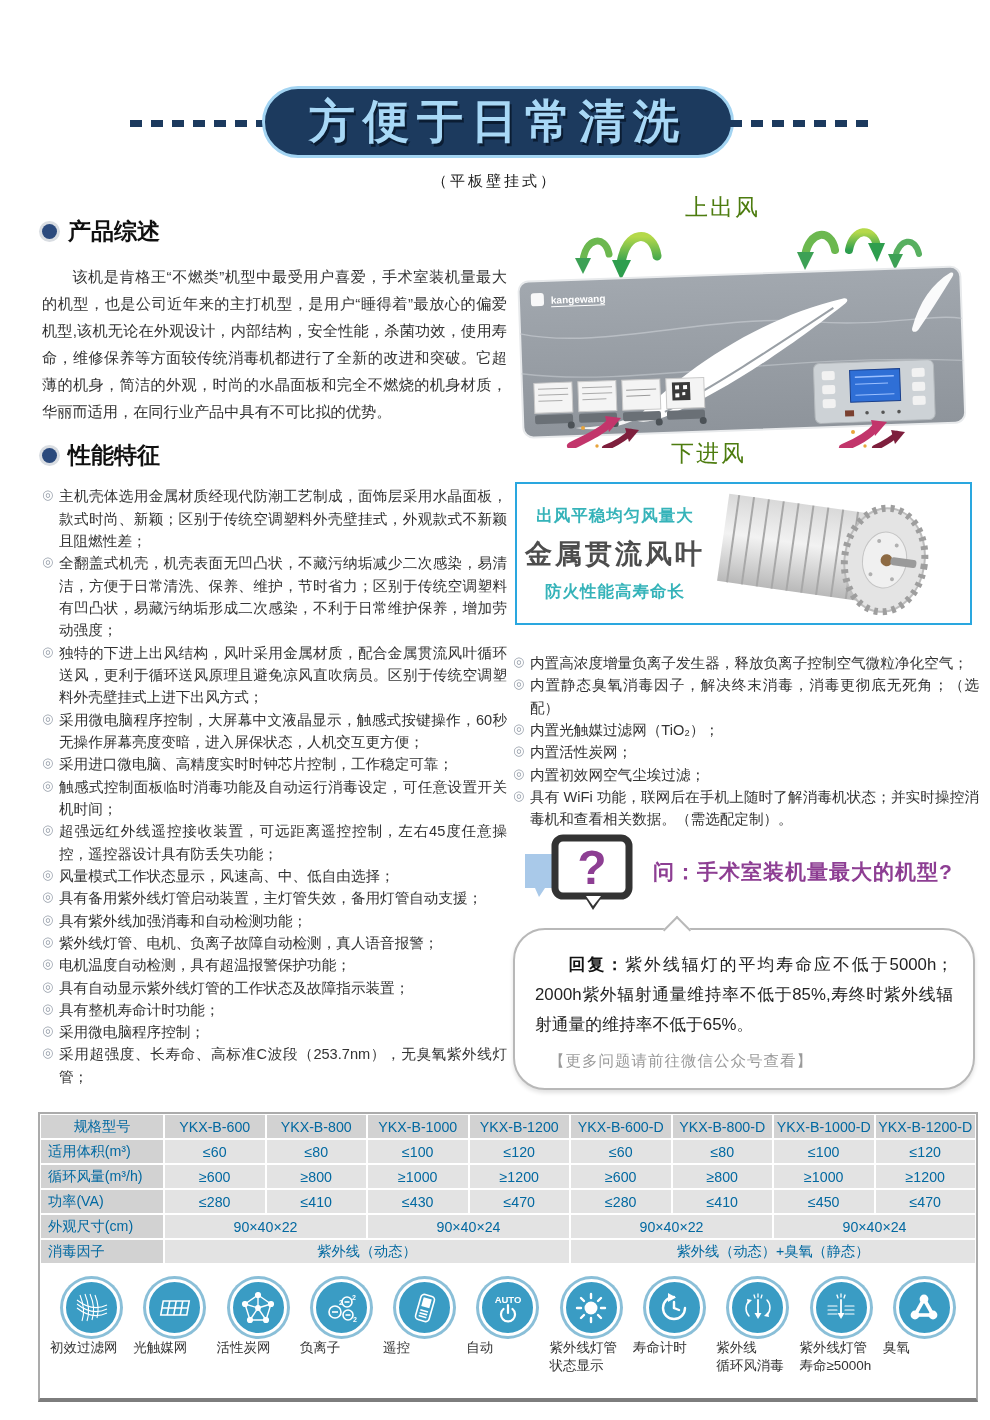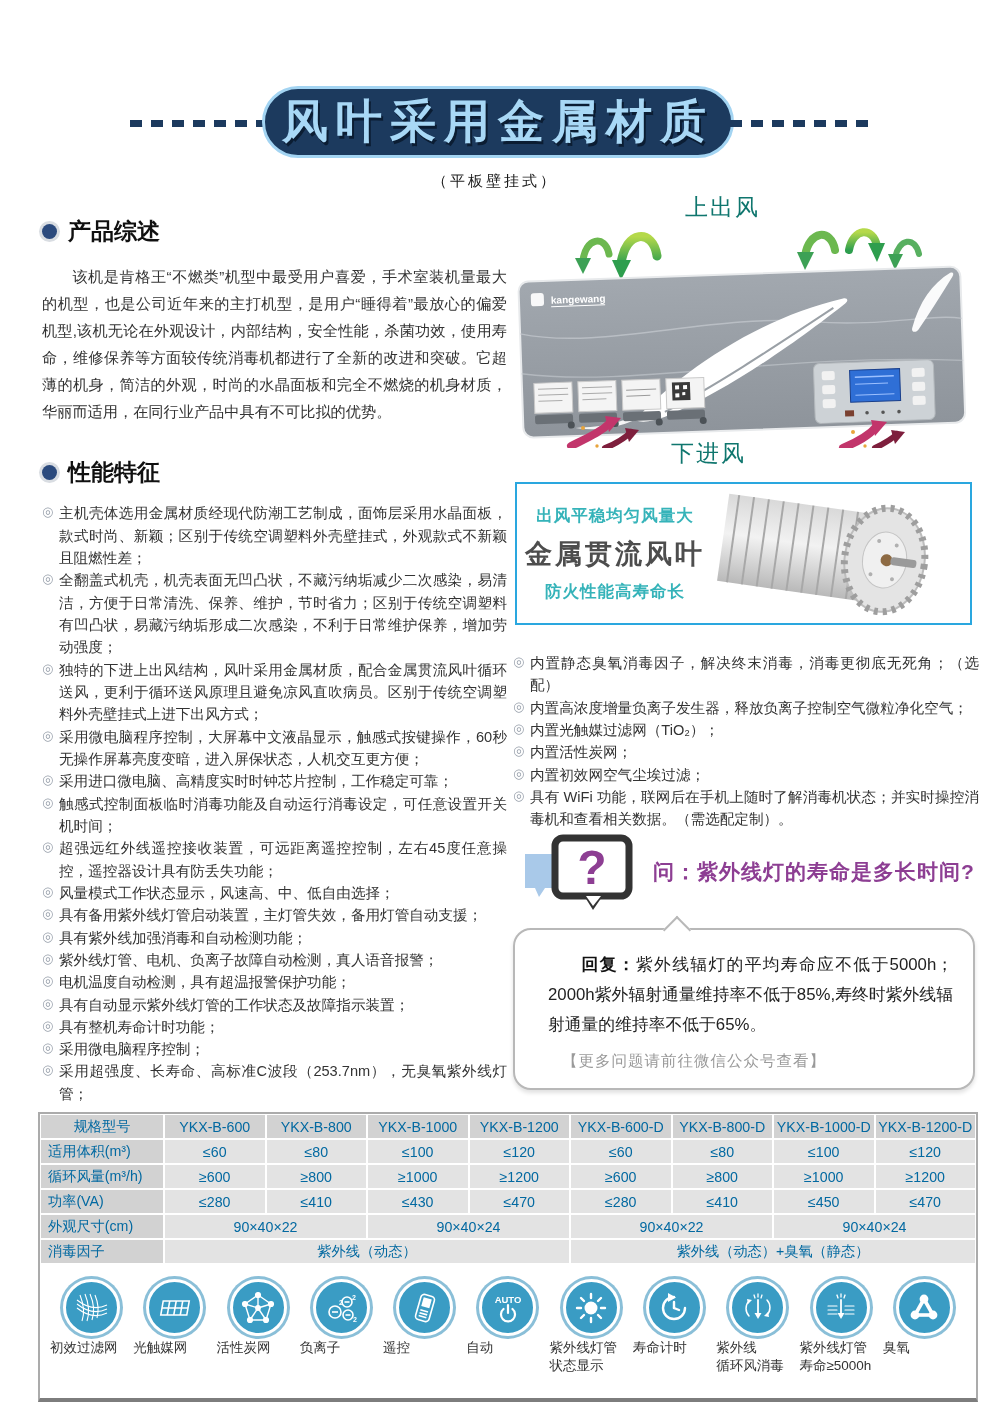--- a/index.html
+++ b/index.html
@@ -22,49 +22,49 @@
   .subtitle{position:absolute;top:172px;left:0;width:990px;text-align:center;
     font-size:15px;color:#1a1a1a;letter-spacing:3px;}
   
   .sec-head{display:flex;align-items:center;gap:11px;font-size:23px;font-weight:bold;color:#101010;}
   .sec-bullet{width:15px;height:15px;border-radius:50%;background:#2b4a7d;
     box-shadow:0 0 0 3px #d9dde2;flex:0 0 auto;}
   
   .left-col{position:absolute;left:42px;top:216px;width:465px;}
   .overview-p{margin:16px 0 0 0;font-size:15.2px;line-height:1.78;color:#333;
     text-align:justify;text-indent:2em;}
-  .feat-head{margin-top:32px;}
+  .feat-head{margin-top:15px;}
   ul.feat{list-style:none;margin:14px 0 0 0;padding:0;}
   ul.feat li{position:relative;padding-left:17px;font-size:14.6px;line-height:1.53;
     color:#333;text-align:justify;}
   ul.feat li::before{content:"◎";position:absolute;left:0;top:0;color:#9aa2ad;font-size:13px;}
   
   .device-wrap{position:absolute;left:513px;top:192px;width:465px;height:280px;}
-  .air-label{position:absolute;font-size:23px;color:#0f766e;letter-spacing:2px;font-weight:500;}
+  .air-label{position:absolute;font-size:23px;color:#4d7c0f;letter-spacing:2px;font-weight:500;}
   .air-top{top:0;left:172px;}
   .air-bottom{top:246px;left:158px;}
   .device-svg{position:absolute;top:24px;left:0;}
   
   .fan-box{position:absolute;left:515px;top:482px;width:457px;height:143px;
     border:2px solid #2aa7df;box-sizing:border-box;display:flex;background:#fff;}
   .fan-left{width:196px;display:flex;flex-direction:column;align-items:center;
     justify-content:center;gap:9px;}
   .fan-line-sm{font-size:16.5px;color:#35b3b9;font-weight:bold;letter-spacing:1px;}
   .fan-line-lg{font-size:27px;color:#4d4d4d;font-weight:bold;letter-spacing:3px;}
   .fan-right{flex:1;display:flex;align-items:center;justify-content:center;}
   
   .right-feats{position:absolute;left:513px;top:638px;width:466px;}
   
   .qa-wrap{position:absolute;left:515px;top:826px;width:462px;height:98px;}
   .qa-icon{position:absolute;left:0;top:0;}
   .qa-q{position:absolute;left:138px;top:32px;font-size:21px;font-weight:bold;
     color:#8d3e93;white-space:nowrap;letter-spacing:1px;}
   .answer-box{position:absolute;left:513px;top:928px;width:462px;height:162px;
-    border:2px solid #b8b8b8;border-radius:18px;box-sizing:border-box;background:#fff;
-    box-shadow:0 3px 4px rgba(0,0,0,.12);padding-left:13px;}
+    border:2px solid #b8b8b8;border-radius:32px;box-sizing:border-box;background:#fff;
+    box-shadow:0 3px 4px rgba(0,0,0,.12);}
   .answer-pointer{position:absolute;top:-10px;left:152px;width:18px;height:18px;
     background:#fff;border-left:2px solid #b8b8b8;border-top:2px solid #b8b8b8;
     transform:rotate(45deg);}
   .answer-p{margin:20px 20px 0 20px;font-size:16.8px;line-height:1.8;color:#222;
     text-align:justify;text-indent:2em;}
   .answer-p b{color:#111;}
   .answer-note{margin:10px 0 0 34px;font-size:15.5px;color:#9a9a9a;letter-spacing:1px;}
   
   .frame{position:absolute;left:38px;top:1112px;width:940px;height:290px;
     border:2px solid #ababab;border-bottom:4px solid #7d7d7d;box-sizing:border-box;background:#fff;}
@@ -84,21 +84,21 @@
   .icon-inner{width:51px;height:51px;border-radius:50%;background:#3a9cc4;
     border:3px solid #fff;display:flex;align-items:center;justify-content:center;}
   .icon-label{font-size:13.5px;color:#333;line-height:1.3;}
 </style>
 </head>
 <body>
 
 <div class="banner-wrap">
   <div class="banner-dash dash-left"></div>
   <div class="banner-pill">
-    <span>风叶采用金属材质</span>
+    <span>方便于日常清洗</span>
   </div>
   <div class="banner-dash dash-right"></div>
 </div>
 <div class="subtitle">（平板壁挂式）</div>
 
 <div class="left-col">
   <div class="sec-head">
     <span class="sec-bullet"></span>
     <span>产品综述</span>
   </div>
@@ -273,40 +273,40 @@
           <circle cx="178" cy="84" r="2" fill="#b0b0b0"></circle>
         <circle cx="170" cy="66" r="6" fill="#8d6a43"></circle>
         <rect x="174" y="62" width="26" height="8" rx="3" fill="#9a9a9a"></rect>
       </g>
     </svg>
   </div>
 </div>
 
 <div class="right-feats">
   <ul class="feat">
+    <li>内置高浓度增量负离子发生器，释放负离子控制空气微粒净化空气；</li>
     <li>内置静态臭氧消毒因子，解决终末消毒，消毒更彻底无死角；（选配）</li>
-    <li>内置高浓度增量负离子发生器，释放负离子控制空气微粒净化空气；</li>
     <li>内置光触媒过滤网（TiO₂）；</li>
     <li>内置活性炭网；</li>
     <li>内置初效网空气尘埃过滤；</li>
     <li>具有 WiFi 功能，联网后在手机上随时了解消毒机状态；并实时操控消毒机和查看相关数据。（需选配定制）。</li>
   </ul>
 </div>
 
 <div class="qa-wrap">
   <svg class="qa-icon" width="128" height="96" viewBox="0 0 128 96">
     <path d="M10 28 h32 v34 h-12 l-6 9 -4 -9 h-10 z" fill="#a9c9e9"></path>
     <g>
       <rect x="40" y="12" width="74" height="58" rx="8" fill="#fff" stroke="#333" stroke-width="7"></rect>
       <path d="M68 68 l10 16 11 -16 z" fill="#333"></path>
       <path d="M71 70 l7 10 8 -10 z" fill="#fff"></path>
       <text x="77" y="58" text-anchor="middle" font-size="48" font-weight="bold" fill="#8d3e93">?</text>
     </g>
   </svg>
-  <div class="qa-q">问：紫外线灯的寿命是多长时间?</div>
+  <div class="qa-q">问：手术室装机量最大的机型?</div>
 </div>
 
 <div class="answer-box">
   <div class="answer-pointer"></div>
   <p class="answer-p"><b>回复：</b><span>紫外线辐灯的平均寿命应不低于5000h；2000h紫外辐射通量维持率不低于85%,寿终时紫外线辐射通量的维持率不低于65%。</span></p>
   <div class="answer-note">【更多问题请前往微信公众号查看】</div>
 </div>
 
 <div class="frame">
   <table class="spec">

